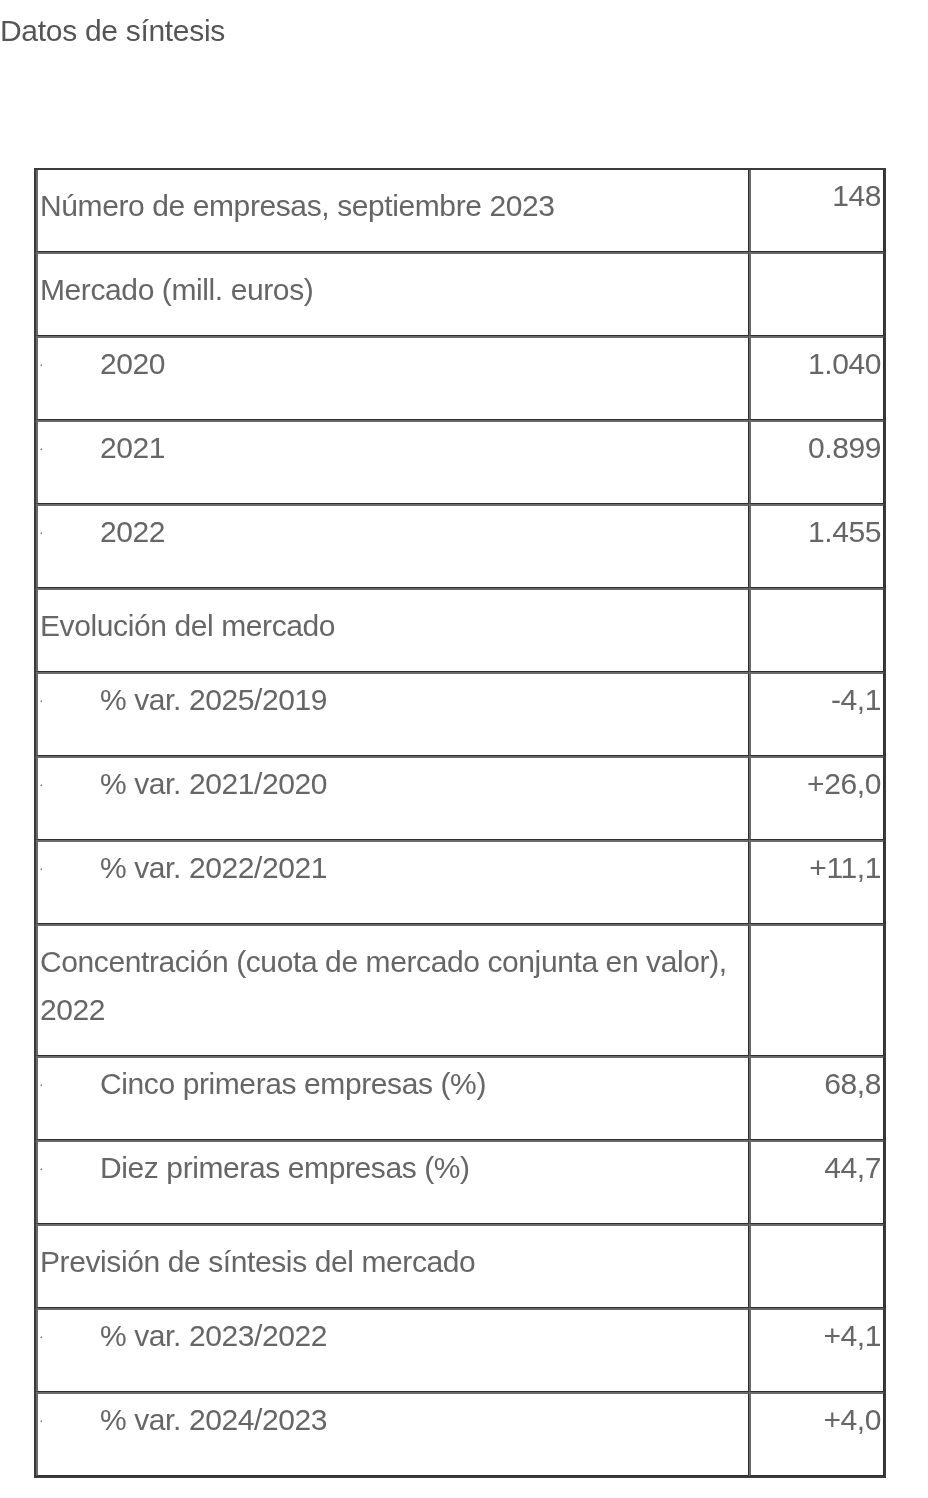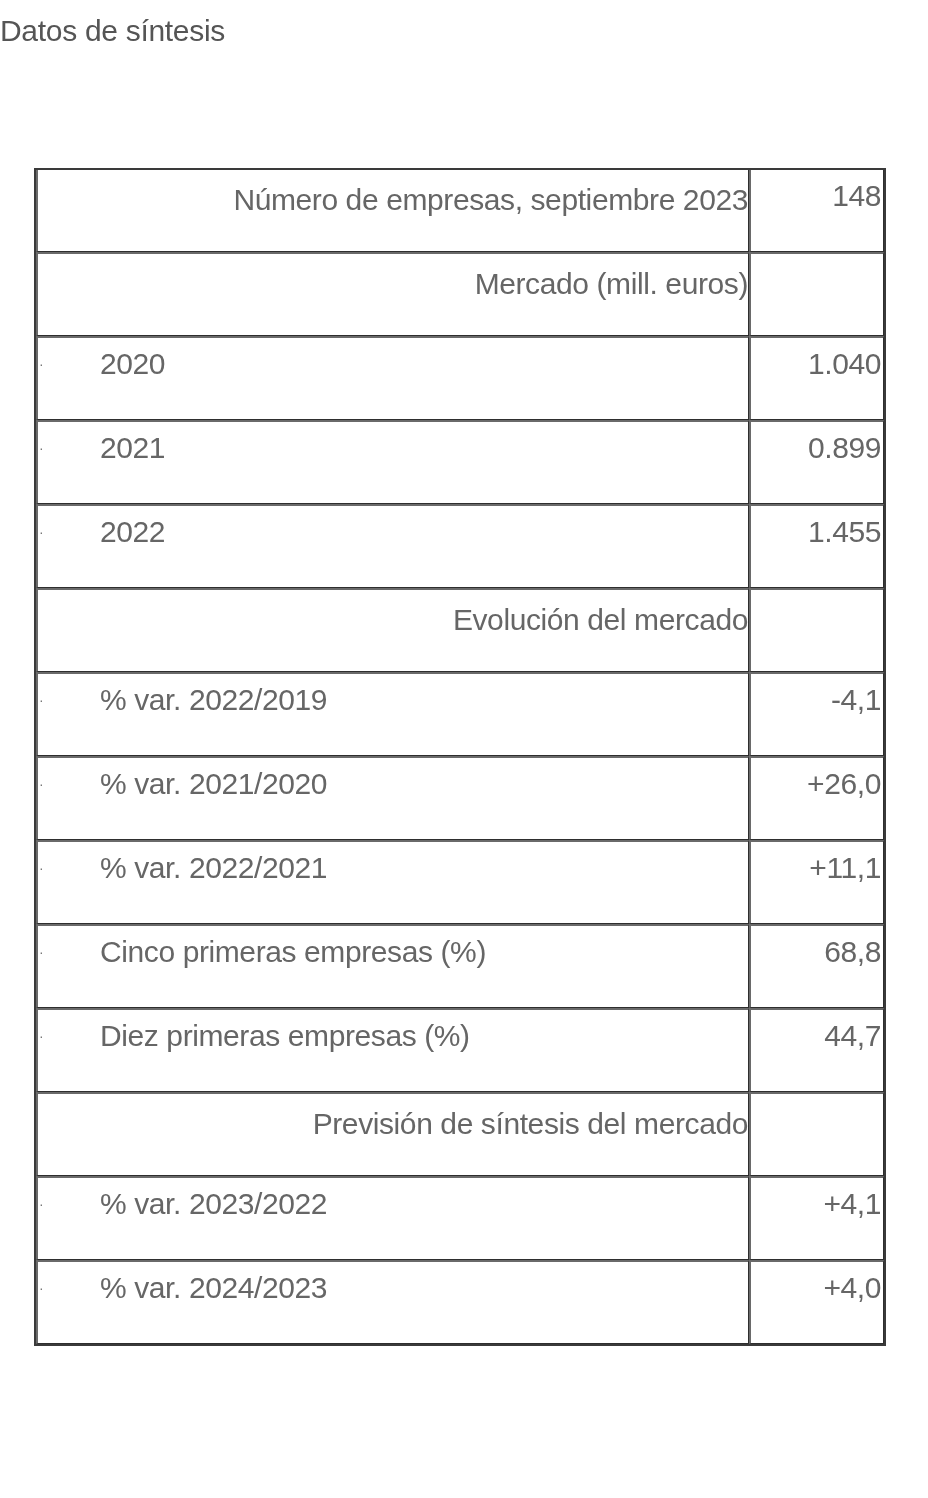--- a/index.html
+++ b/index.html
@@ -46,21 +46,21 @@
     font-size: 30px;
     line-height: 48px;
     color: #666666;
     letter-spacing: -0.4px;
   }
   table.synth tr:first-child td { border-top: 0; }
   table.synth td.c-label { width: 710px; }
   table.synth td.c-value { text-align: right; padding-right: 2px; margin-top: 27px; }
   table.synth tr.r td { height: 81px; }
   table.synth tr.r-tall td { height: 129px; }
-  .lbl { display: block; padding-top: 6px; padding-left: 2px; text-align: right; }
+  .lbl { display: block; padding-top: 12px; padding-left: 2px; }
   .sub { position: relative; display: block; padding-top: 2px; padding-left: 62px; }
   .bullet {
     position: absolute;
     left: 1px;
     top: 2px;
     font-size: 14px;
     color: #777777;
   }
   .val { display: block; padding-top: 2px; }
 </style>
@@ -114,40 +114,48 @@
     <tr class="r">
       <td class="c-label">
           <span class="lbl">Evolución del mercado</span>
         </td>
       <td class="c-value">
           <span class="val"></span>
         </td>
     </tr>
     <tr class="r">
       <td class="c-label">
-          <span class="sub"><span class="bullet">·</span><span>% var. 2022/2019</span></span>
+          <span class="sub"><span class="bullet">·</span><span>% var. 2025/2019</span></span>
         </td>
       <td class="c-value">
           <span class="val">-4,1</span>
         </td>
     </tr>
     <tr class="r">
       <td class="c-label">
           <span class="sub"><span class="bullet">·</span><span>% var. 2021/2020</span></span>
         </td>
       <td class="c-value">
           <span class="val">+26,0</span>
         </td>
     </tr>
     <tr class="r">
       <td class="c-label">
           <span class="sub"><span class="bullet">·</span><span>% var. 2022/2021</span></span>
         </td>
       <td class="c-value">
           <span class="val">+11,1</span>
+        </td>
+    </tr>
+    <tr class="r-tall">
+      <td class="c-label">
+          <span class="lbl">Concentración (cuota de mercado conjunta en valor), 2022</span>
+        </td>
+      <td class="c-value">
+          <span class="val"></span>
         </td>
     </tr>
     <tr class="r">
       <td class="c-label">
           <span class="sub"><span class="bullet">·</span><span>Cinco primeras empresas (%)</span></span>
         </td>
       <td class="c-value">
           <span class="val">68,8</span>
         </td>
     </tr>

